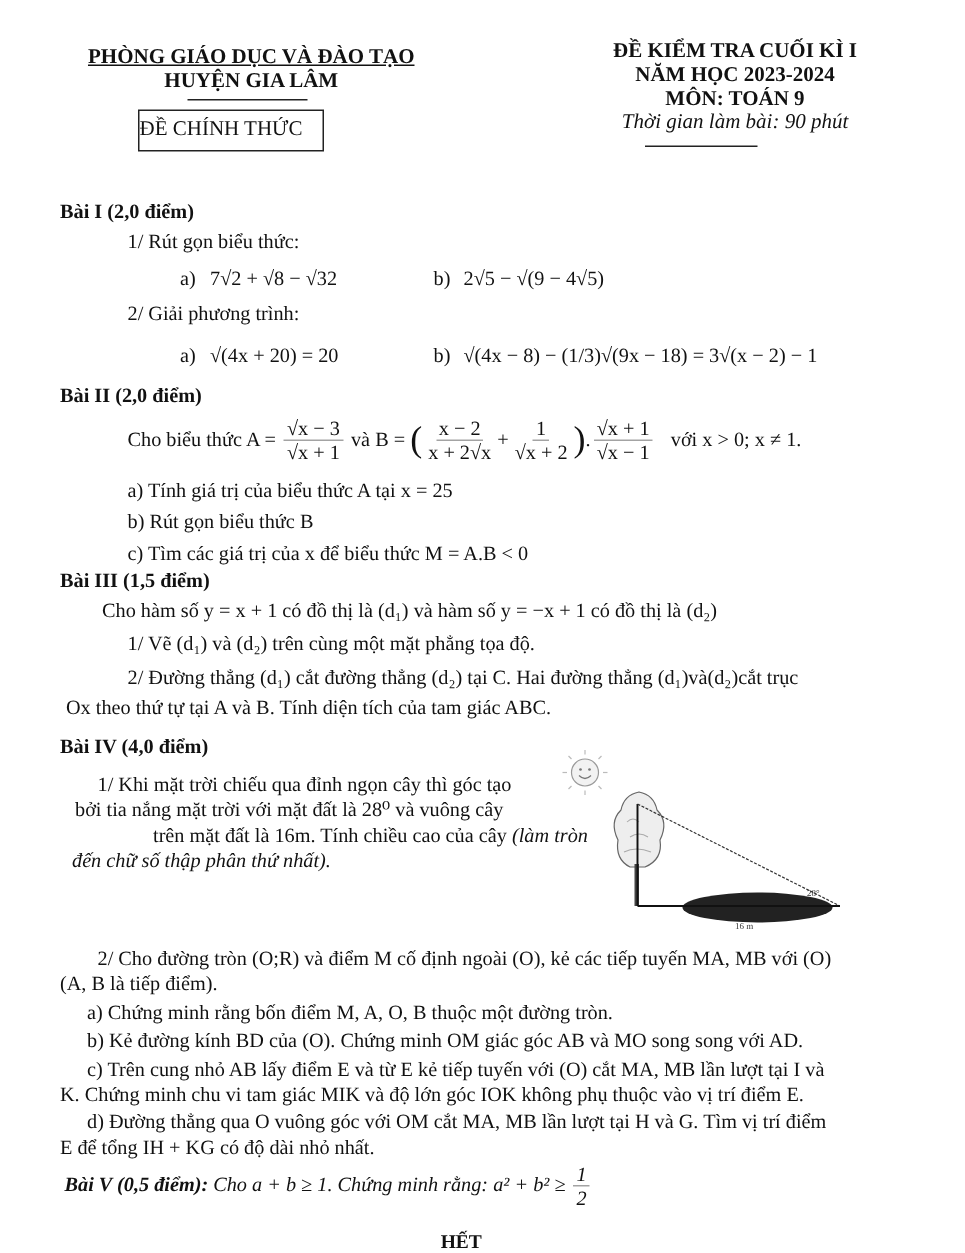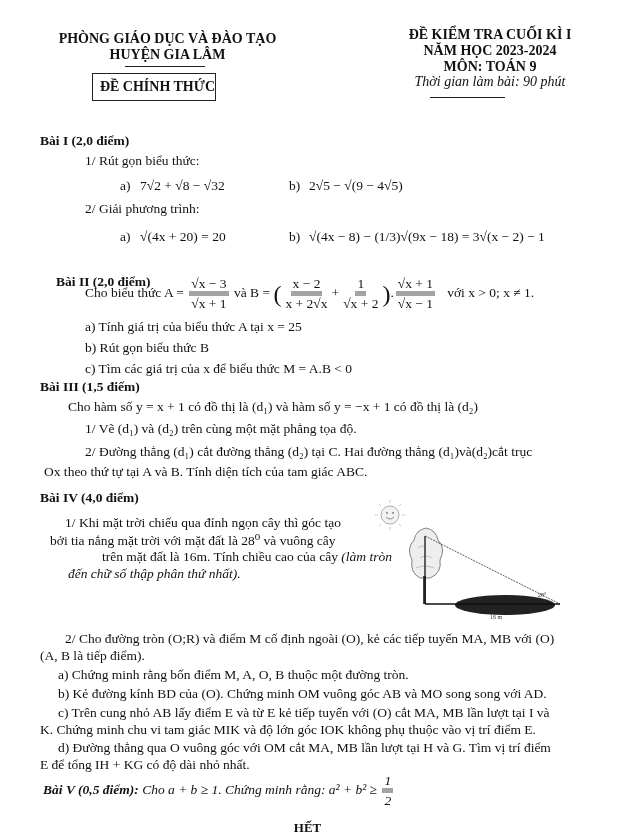--- a/index.html
+++ b/index.html
@@ -4,31 +4,31 @@
 <style>
   html, body { margin:0; padding:0; background:#fff; }
   body { width:643px; height:835px; position:relative; overflow:hidden;
          font-family:"Liberation Serif", "DejaVu Serif", serif; color:#111; font-size:13.5px; }
   .abs { position:absolute; white-space:nowrap; }
   .b { font-weight:bold; }
   .i { font-style:italic; }
   .c { text-align:center; }
   .hdr { font-weight:bold; font-size:14px; line-height:17px; }
   .rule { position:absolute; height:1px; background:#222; }
-  .boxed { position:absolute; border:1.2px solid #222; font-weight:bold; font-size:14px; text-align:right; line-height:26px; }
+  .boxed { position:absolute; border:1.2px solid #222; font-weight:normal; font-size:14px; text-align:left; line-height:26px; }
   .math { font-family:"Liberation Serif", serif; }
   .frac { display:inline-flex; flex-direction:column; align-items:center; vertical-align:middle; margin:0 2px; line-height:15px; }
-  .frac .num { border-bottom:5px solid #a3a3a3; padding:0 2px; }
+  .frac .num { border-bottom:1px solid #a3a3a3; padding:0 2px; }
   .frac .den { padding:0 2px; }
   .big { font-size:24px; font-weight:normal; vertical-align:middle; }
 </style>
 </head>
 <body>
 
-<div class="abs hdr c" style="left:40px;width:255px;top:30px;">PHÒNG GIÁO DỤC VÀ ĐÀO TẠO</div>
+<div class="abs hdr c" style="left:40px;width:255px;top:30px;text-decoration:underline;">PHÒNG GIÁO DỤC VÀ ĐÀO TẠO</div>
 <div class="abs hdr c" style="left:40px;width:255px;top:46px;">HUYỆN GIA LÂM</div>
 <div class="rule" style="left:125px;width:80px;top:66px;"></div>
 <div class="boxed" style="left:92px;top:73px;width:122px;height:26px;">ĐỀ CHÍNH THỨC</div>
 
 <div class="abs hdr c" style="left:375px;width:230px;top:26px;">ĐỀ KIỂM TRA CUỐI KÌ I</div>
 <div class="abs hdr c" style="left:375px;width:230px;top:42px;">NĂM HỌC 2023-2024</div>
 <div class="abs hdr c" style="left:375px;width:230px;top:58px;">MÔN: TOÁN 9</div>
 <div class="abs i c" style="left:375px;width:230px;top:74px;font-size:14px;">Thời gian làm bài: 90 phút</div>
 <div class="rule" style="left:430px;width:75px;top:97px;"></div>
 
@@ -37,21 +37,21 @@
 <div class="abs" style="left:120px;top:178px;">a)</div>
 <div class="abs math" style="left:140px;top:178px;">7√2 + √8 − √32</div>
 <div class="abs" style="left:289px;top:178px;">b)</div>
 <div class="abs math" style="left:309px;top:178px;">2√5 − √(9 − 4√5)</div>
 <div class="abs" style="left:85px;top:201px;">2/ Giải phương trình:</div>
 <div class="abs" style="left:120px;top:229px;">a)</div>
 <div class="abs math" style="left:140px;top:229px;">√(4x + 20) = 20</div>
 <div class="abs" style="left:289px;top:229px;">b)</div>
 <div class="abs math" style="left:309px;top:229px;">√(4x − 8) − (1/3)√(9x − 18) = 3√(x − 2) − 1</div>
 
-<div class="abs b" style="left:56px;top:256px;margin-top:18px;">Bài II (2,0 điểm)</div>
+<div class="abs b" style="left:40px;top:256px;">Bài II (2,0 điểm)</div>
 <div class="abs math" style="left:85px;top:276px;line-height:34px;">
   <span>Cho biểu thức A =</span>
   <span class="frac">
       <span class="num">√x − 3</span>
       <span class="den">√x + 1</span>
     </span>
   <span>và B =</span>
   <span class="big">(</span><span class="frac">
       <span class="num">x − 2</span>
       <span class="den">x + 2√x</span>
@@ -73,21 +73,21 @@
 <div class="abs" style="left:85px;top:421px;font-family:Liberation Serif, serif;">1/ Vẽ (d₁) và (d₂) trên cùng một mặt phẳng tọa độ.</div>
 <div class="abs" style="left:85px;top:444px;">2/ Đường thẳng (d₁) cắt đường thẳng (d₂) tại C. Hai đường thẳng (d₁)và(d₂)cắt trục</div>
 <div class="abs" style="left:44px;top:464px;">Ox theo thứ tự tại A và B. Tính diện tích của tam giác ABC.</div>
 
 <div class="abs b" style="left:40px;top:490px;">Bài IV (4,0 điểm)</div>
 <div class="abs" style="left:65px;top:515px;">1/ Khi mặt trời chiếu qua đỉnh ngọn cây thì góc tạo</div>
 <div class="abs" style="left:50px;top:532px;">bởi tia nắng mặt trời với mặt đất là 28⁰ và vuông cây</div>
 <div class="abs" style="left:54px;top:549px;margin-left:48px;">
   <span>trên mặt đất là 16m. Tính chiều cao của cây </span><span class="i">(làm tròn</span>
 </div>
-<div class="abs i" style="left:68px;top:566px;">đến chữ số thập phân thứ nhất).</div>
+<div class="abs i" style="left:48px;top:566px;">đến chữ số thập phân thứ nhất).</div>
 
 <svg class="abs" style="left:370px;top:498px;" width="190" height="122" viewBox="0 0 190 122">
   <g>
     <circle cx="20" cy="17" r="9" fill="#f2f2f2" stroke="#999" stroke-width="0.8"></circle>
     <path d="M16 19 Q20 23 24 19" fill="none" stroke="#777" stroke-width="0.8"></path>
     <circle cx="17" cy="15" r="0.9" fill="#777"></circle>
       <circle cx="23" cy="15" r="0.9" fill="#777"></circle>
     <g stroke="#bbb" stroke-width="0.8">
       <line x1="20" y1="2" x2="20" y2="5"></line>
         <line x1="20" y1="29" x2="20" y2="32"></line>
@@ -108,21 +108,21 @@
   <line x1="55" y1="38" x2="192" y2="107" stroke="#333" stroke-width="0.8" stroke-dasharray="2,1"></line>
   <ellipse cx="135" cy="107" rx="50" ry="10" fill="#222"></ellipse>
   <line x1="55" y1="106" x2="190" y2="106" stroke="#111" stroke-width="1.3"></line>
   <text x="168" y="99" font-size="6" fill="#333">28°</text>
   <text x="120" y="121" font-size="6" fill="#333">16 m</text>
 </svg>
 
 <div class="abs" style="left:65px;top:631px;">2/ Cho đường tròn (O;R) và điểm M cố định ngoài (O), kẻ các tiếp tuyến MA, MB với (O)</div>
 <div class="abs" style="left:40px;top:648px;">(A, B là tiếp điểm).</div>
 <div class="abs" style="left:58px;top:667px;">a) Chứng minh rằng bốn điểm M, A, O, B thuộc một đường tròn.</div>
-<div class="abs" style="left:58px;top:686px;">b) Kẻ đường kính BD của (O). Chứng minh OM vuông góc AB và MO song song với AD.</div>
+<div class="abs" style="left:58px;top:686px;">b) Kẻ đường kính BD của (O). Chứng minh OM giác góc AB và MO song song với AD.</div>
 <div class="abs" style="left:58px;top:705px;">c) Trên cung nhỏ AB lấy điểm E và từ E kẻ tiếp tuyến với (O) cắt MA, MB lần lượt tại I và</div>
 <div class="abs" style="left:40px;top:722px;">K. Chứng minh chu vi tam giác MIK và độ lớn góc IOK không phụ thuộc vào vị trí điểm E.</div>
 <div class="abs" style="left:58px;top:740px;">d) Đường thẳng qua O vuông góc với OM cắt MA, MB lần lượt tại H và G. Tìm vị trí điểm</div>
 <div class="abs" style="left:40px;top:757px;">E để tổng IH + KG có độ dài nhỏ nhất.</div>
 
 <div class="abs" style="left:43px;top:773px;line-height:34px;font-style:italic;">
   <span class="b">Bài V (0,5 điểm):</span>
   <span>Cho a + b ≥ 1. Chứng minh rằng: a² + b² ≥</span>
   <span class="frac">
       <span class="num">1</span>

